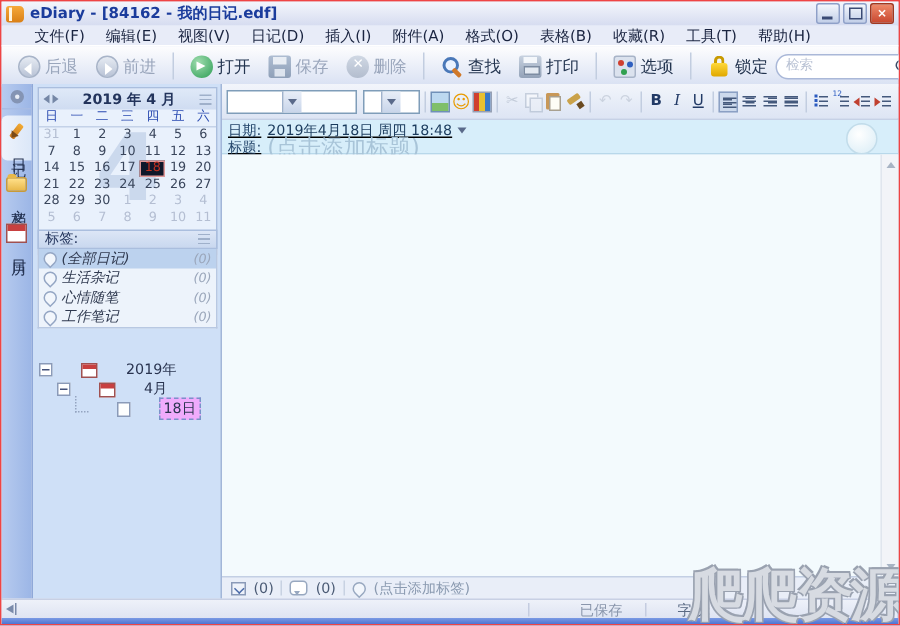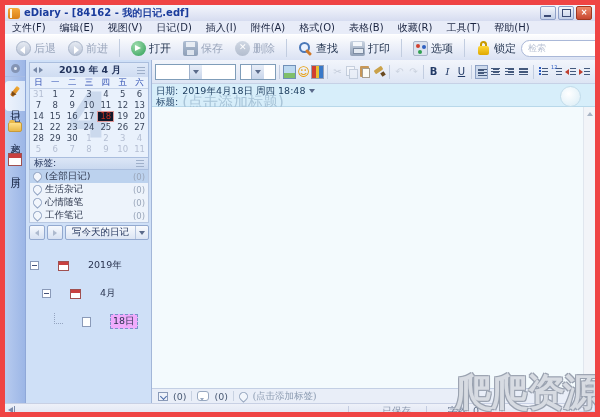--- a/index.html
+++ b/index.html
@@ -1,32 +1,32 @@
 <!DOCTYPE html>
 <html><head>
 <meta charset="utf-8">
 <style>
   html,body{margin:0;padding:0;background:#9fb4dd;font-family:"DejaVu Sans","Liberation Sans",sans-serif;}
   .window{position:relative;width:600px;height:417px;background:#e7ecf8;overflow:hidden;
-    border:5px solid #ef4444;box-sizing:border-box;box-shadow:inset 0 0 0 1px #cdd9f0;}
+    border:1px solid #ef4444;box-sizing:border-box;box-shadow:inset 0 0 0 1px #cdd9f0;}
   
   .titlebar{position:absolute;top:0;left:0;right:0;height:16px;display:flex;align-items:center;
     background:linear-gradient(#f4f6fc,#d6dcf0);padding:0 3px;gap:4px;}
   .book-icon{width:12px;height:11px;background:linear-gradient(#f6a93a,#d97f16);border-radius:2px 3px 3px 2px;position:relative;flex:none;}
   .book-icon::before{content:"";position:absolute;left:2px;top:1px;bottom:1px;width:2px;background:#fff4e0;}
   .title-text{font-size:10px;font-weight:bold;color:#1b3c9c;white-space:nowrap;}
   .winbtns{margin-left:auto;display:flex;gap:2px;}
   .wb{width:14px;height:12px;border-radius:2px;border:1px solid #8ea0c8;background:linear-gradient(#f4f7fc,#c2cfe8);
     position:relative;font-size:8px;color:#3a4a74;text-align:center;line-height:10px;}
   .wb-min::before{content:"";position:absolute;left:3px;bottom:2px;width:7px;height:2px;background:#3a4a74;}
   .wb-max::before{content:"";position:absolute;left:3px;top:2px;width:7px;height:6px;border:1px solid #3a4a74;}
   .wb-close{background:linear-gradient(#ef8a6a,#c84830);border-color:#a03820;color:#fff;font-weight:bold;line-height:11px;}
   
   .menubar{position:absolute;top:16px;left:0;right:0;height:13px;background:#e8ecf8;display:flex;align-items:center;
-    padding-left:0;border-bottom:1px solid #dde3f2;}
+    padding-left:15px;border-bottom:1px solid #dde3f2;}
   .mi{font-size:10px;color:#1a2440;padding:0 7px;white-space:nowrap;}
   
   .toolbar{position:absolute;top:29px;left:0;right:0;height:26px;display:flex;align-items:center;
     background:linear-gradient(#fdfdfe,#d9e1f3);border-top:1px solid #fff;border-bottom:1px solid #bfcae2;padding:0 6px;}
   .tb-group{display:flex;align-items:center;gap:2px;}
   .tbtn{display:flex;align-items:center;gap:3px;padding:2px 5px;border-radius:3px;font-size:11px;color:#23344f;white-space:nowrap;}
   .tbtn.dis{color:#9aa6bc;}
   .tsep{width:1px;height:18px;background:#c2cde0;margin:0 4px;}
   .tbi{display:inline-block;width:15px;height:15px;position:relative;flex:none;}
   .tbi-back,.tbi-forward{border-radius:50%;background:linear-gradient(#e6ebf3,#b9c3d6);border:1px solid #a8b4c8;box-sizing:border-box;}
@@ -84,36 +84,36 @@
   .cal-days{display:grid;grid-template-columns:repeat(7,1fr);height:11px;border-bottom:1px solid #c4d2e8;}
   .cal-days span{font-size:8.5px;color:#2a4ab0;text-align:center;line-height:11px;}
   .cal-grid{display:grid;grid-template-columns:repeat(7,1fr);position:relative;z-index:2;}
   .cal-cell{height:11px;font-size:8.5px;color:#3a465c;text-align:center;line-height:11px;}
   .cal-cell.dim{color:#b4bed2;}
   .cal-cell.sel{color:#c03020;font-weight:normal;background:#0f172a;border:1px solid #e09898;line-height:9px;box-sizing:border-box;}
   .cal-wm{position:absolute;left:0;right:0;top:18px;text-align:center;font-size:62px;font-weight:bold;color:rgba(150,172,210,.35);z-index:1;line-height:70px;pointer-events:none;}
   .tags-head{position:absolute;top:97px;left:3px;right:2px;height:13px;background:linear-gradient(#dce6f6,#c9d8ef);
     display:flex;align-items:center;padding:0 4px;font-size:9.5px;color:#23345c;border:1px solid #aabede;box-sizing:border-box;}
   .tags-head .mini-grid-icon{margin-left:auto;}
-  .tags-list{position:absolute;top:110px;left:3px;right:2px;background:#edf3fb;border:1px solid #b8c8e2;border-top:none;box-sizing:border-box;}
+  .tags-list{position:absolute;top:110px;left:3px;right:2px;background:#edf3fb;border:1px solid #b8c8e2;border-top:none;box-sizing:border-box;font-style:italic;}
   .tag-row{height:13px;display:flex;align-items:center;gap:3px;padding:0 3px;font-size:9.5px;color:#303a50;}
   .tag-row.sel{background:#bcd2ee;}
   .tag-ico{width:7px;height:7px;background:#f2f6fc;border:1px solid #94a6c4;border-radius:50% 50% 50% 0;transform:rotate(-45deg);flex:none;}
   .tag-count{margin-left:auto;color:#9aa6ba;font-size:8.5px;}
   .btnrow{position:absolute;top:165px;left:3px;right:2px;height:15px;display:flex;gap:2px;}
   .sm-btn{width:16px;height:15px;border:1px solid #93a9cf;border-radius:2px;background:linear-gradient(#f6f9fd,#d7e1f2);
     display:flex;align-items:center;justify-content:center;box-sizing:border-box;}
   .sm-btn .tri-l,.sm-btn .tri-r{opacity:.5;}
   .write-btn{flex:1;height:15px;border:1px solid #93a9cf;border-radius:2px;background:linear-gradient(#f8fafd,#dce5f4);
     display:flex;align-items:center;box-sizing:border-box;}
   .write-btn .lbl{flex:1;text-align:center;font-size:9.5px;color:#23345c;}
   .write-btn .drop{width:12px;height:100%;border-left:1px solid #b4c4de;display:flex;align-items:center;justify-content:center;}
   .tri-d{width:0;height:0;border:3px solid transparent;border-top:4px solid #5a6a8a;border-bottom:0;}
   .tree{position:absolute;top:184px;left:4px;right:2px;}
-  .tree-row{height:13px;display:flex;align-items:center;gap:19px;font-size:9.5px;color:#2a3450;margin-top:15px;}
+  .tree-row{height:13px;display:flex;align-items:center;gap:19px;font-size:9.5px;color:#2a3450;}
   .exp{width:9px;height:9px;background:#fff;border:1px solid #8a9ab8;box-sizing:border-box;position:relative;flex:none;}
   .exp::before{content:"";position:absolute;left:1px;top:3px;width:5px;height:1px;background:#44527a;}
   .tree-cal-ico{width:11px;height:10px;background:#fff;border:1px solid #a05050;position:relative;box-sizing:border-box;flex:none;}
   .tree-cal-ico::before{content:"";position:absolute;left:0;right:0;top:0;height:3px;background:#c84040;}
   .tree-page-ico{width:9px;height:10px;background:#fdfefe;border:1px solid #8a9ab8;box-sizing:border-box;flex:none;}
   .tree-node.sel{background:#f0abfc;border:1px dashed #7a93c9;padding:0 2px;}
   .conn{width:8px;height:10px;border-left:1px dotted #94a4c0;border-bottom:1px dotted #94a4c0;margin-top:-6px;flex:none;}
   
   .editor{flex:1;display:flex;flex-direction:column;position:relative;min-width:0;}
   .fmtbar{height:23px;background:linear-gradient(#f2f5fb,#dde5f4);border-bottom:1px solid #c6d1e6;display:flex;align-items:center;padding:0 3px;gap:1px;}
@@ -150,42 +150,42 @@
   .fic-bullet-list::before{content:"";position:absolute;left:5px;top:3px;width:6px;height:1px;background:#44597c;box-shadow:0 3px 0 #44597c,0 6px 0 #44597c;}
   .fic-bullet-list::after{content:"";position:absolute;left:2px;top:2.5px;width:2px;height:2px;background:#2a5ac0;box-shadow:0 3px 0 #2a5ac0,0 6px 0 #2a5ac0;}
   .fic-numbered-list::before{content:"";position:absolute;left:5px;top:3px;width:6px;height:1px;background:#44597c;box-shadow:0 3px 0 #44597c,0 6px 0 #44597c;}
   .fic-numbered-list::after{content:"12";position:absolute;left:0;top:0;font-size:5px;color:#2a5ac0;line-height:5px;width:4px;}
   .fic-outdent::before{content:"";position:absolute;left:5px;top:3px;width:6px;height:1px;background:#44597c;box-shadow:0 3px 0 #44597c,0 6px 0 #44597c;}
   .fic-outdent::after{content:"";position:absolute;left:0;top:4px;border:3px solid transparent;border-right:4px solid #c04030;border-left:0;}
   .fic-indent::before{content:"";position:absolute;left:5px;top:3px;width:6px;height:1px;background:#44597c;box-shadow:0 3px 0 #44597c,0 6px 0 #44597c;}
   .fic-indent::after{content:"";position:absolute;left:0;top:4px;border:3px solid transparent;border-left:4px solid #c04030;border-right:0;}
   
   .dhead{height:23px;background:#d7eefa;border-bottom:1px solid #b8d8ea;position:relative;padding:2px 4px;box-sizing:border-box;}
-  .dline{display:flex;align-items:center;gap:4px;height:10px;margin-bottom:1px;}
+  .dline{display:flex;align-items:center;gap:4px;height:10px;margin-bottom:1px;text-decoration:underline;}
   .dlabel{font-size:9.5px;color:#23456a;}
   .dval{font-size:9.5px;color:#1a3a5c;}
   .dph{font-size:15px;color:#a8c4d8;}
   .weather-icon{position:absolute;right:14px;top:2px;width:19px;height:19px;border-radius:50%;
     background:radial-gradient(circle at 40% 35%,#ffffff,#d8ecf6);border:1px solid #c2dcea;}
   
   .ebody{flex:1;background:#f3fafd;position:relative;}
   .scrollbar{position:absolute;top:0;right:0;bottom:0;width:11px;background:#f2f4f8;border-left:1px solid #e0e6ee;}
   .sb-btn{position:absolute;left:0;right:0;height:11px;display:flex;align-items:center;justify-content:center;}
   .sb-up{top:1px;}.sb-dn{bottom:1px;}
   .tri-u-sm{width:0;height:0;border:3px solid transparent;border-bottom:4px solid #a8b4c4;border-top:0;}
   .tri-d-sm{width:0;height:0;border:3px solid transparent;border-top:4px solid #a8b4c4;border-bottom:0;}
   
   .ebot{height:14px;background:#e9eef8;border-top:1px solid #c3cfe4;display:flex;align-items:center;padding:0 6px;gap:5px;font-size:9.5px;color:#4a5a74;}
   .esep{width:1px;height:10px;background:#c8d2e2;}
   .attach-icon{width:10px;height:9px;border:1px solid #8a9ab8;background:#eef2fa;position:relative;box-sizing:border-box;}
   .attach-icon::before{content:"";position:absolute;left:2px;top:1px;width:4px;height:4px;border-left:1px solid #4a6aa8;border-bottom:1px solid #4a6aa8;transform:rotate(-45deg);}
   .comment-icon{width:10px;height:8px;border:1px solid #98a8c0;border-radius:3px;background:#fff;position:relative;}
   .comment-icon::after{content:"";position:absolute;left:2px;bottom:-3px;border:2px solid transparent;border-top:3px solid #98a8c0;}
   .tag2-icon{width:7px;height:7px;background:#f2f6fc;border:1px solid #98a8c0;border-radius:50% 50% 50% 0;transform:rotate(-45deg);}
-  .ebot .ph{color:#8a9ab0;font-family:Liberation Serif, serif;}
+  .ebot .ph{color:#8a9ab0;}
   
   .statusbar{position:absolute;top:398px;left:0;right:16px;height:13px;background:linear-gradient(#eef1f9,#dde3f2);
     border-top:1px solid #c8d0e4;font-size:9.5px;color:#8a96ac;}
   .collapse-icon{position:absolute;left:3px;top:3px;width:0;height:0;border:3.5px solid transparent;border-right:5px solid #7a8aaa;border-left:0;}
   .collapse-icon::after{content:"";position:absolute;left:6px;top:-4px;width:1px;height:8px;background:#7a8aaa;}
   .st-saved{position:absolute;right:168px;top:1px;}
   .st-sep1{position:absolute;right:152px;top:2px;width:1px;height:9px;background:#c4cce0;}
   .st-words{position:absolute;right:100px;top:1px;color:#5a6a84;}
   .st-sep2{position:absolute;right:230px;top:2px;width:1px;height:9px;background:#c4cce0;}
   
@@ -377,34 +377,20 @@
             <span>心情随笔</span>
             <span class="tag-count">(0)</span>
           </div>
           <div class="tag-row">
             <span class="tag-ico"></span>
             <span>工作笔记</span>
             <span class="tag-count">(0)</span>
           </div>
         </div>
 
-      <div class="btnrow">
-        <span class="sm-btn">
-            <span class="tri tri-l"></span>
-          </span>
-        <span class="sm-btn">
-            <span class="tri tri-r"></span>
-          </span>
-        <span class="write-btn">
-          <span class="lbl">写今天的日记</span>
-          <span class="drop">
-              <span class="tri-d"></span>
-            </span>
-        </span>
-      </div>
 
       <div class="tree">
         <div class="tree-row">
           <span class="exp"></span>
           <span class="tree-cal-ico"></span>
           <span class="tree-node">2019年</span>
         </div>
         <div class="tree-row" style="padding-left:12px;text-align:center;">
           <span class="exp"></span>
           <span class="tree-cal-ico"></span>

